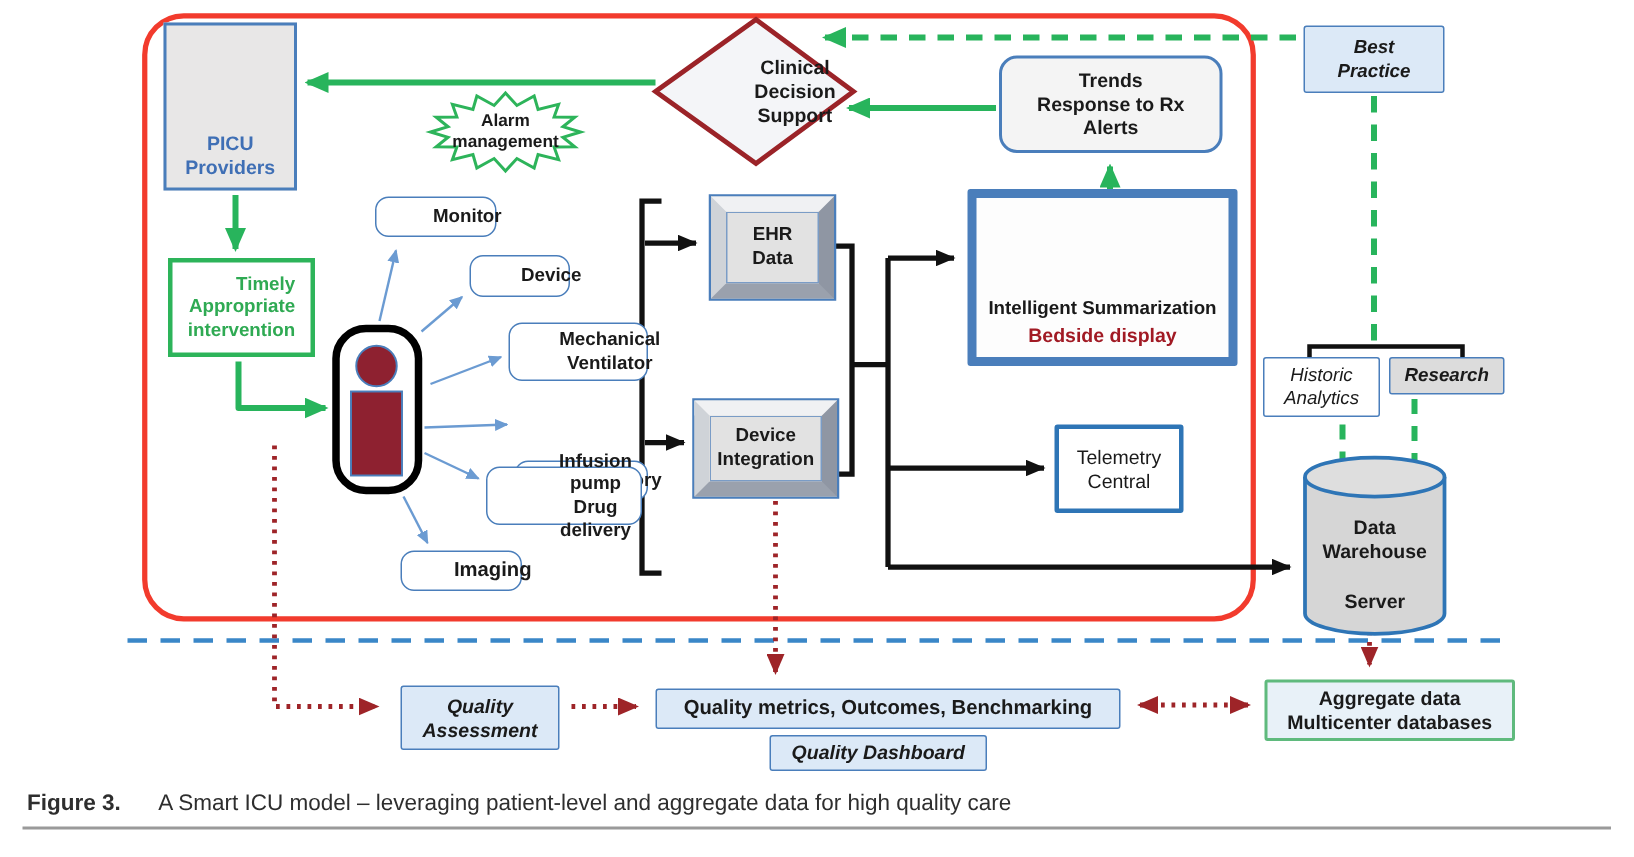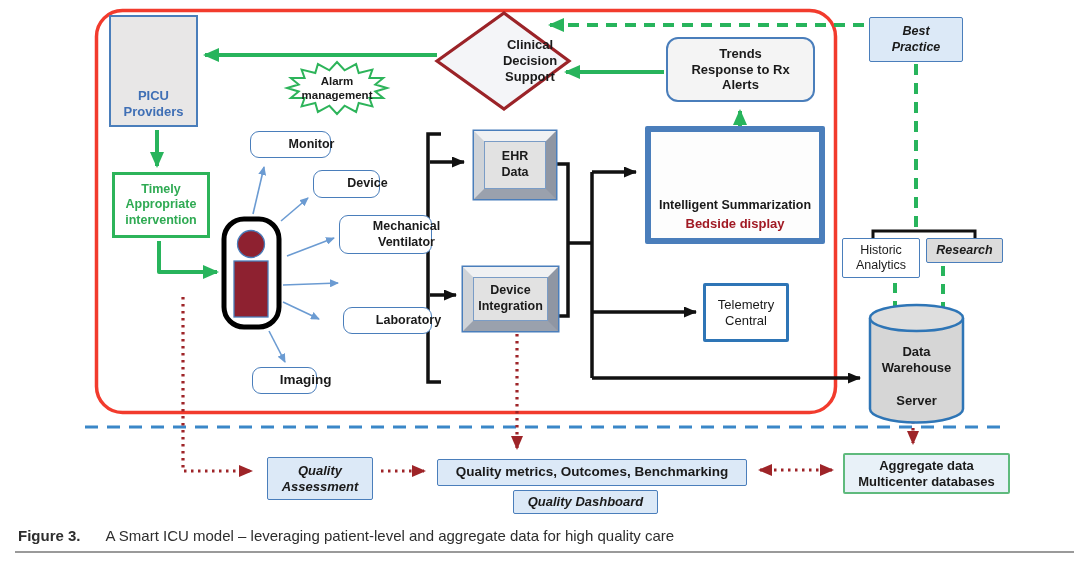--- a/index.html
+++ b/index.html
@@ -25,21 +25,21 @@
   .box3d{
     position:absolute;box-sizing:border-box;display:flex;align-items:center;justify-content:center;
     text-align:center;white-space:pre-line;font-weight:bold;font-size:12.5px;
     border:10px solid;border-color:#f0f1f3 #8f96a3 #9aa1ad #cfd3d8;background:#e2e2e2;
     box-shadow:0 0 0 1.5px #4a7ebb, inset 0 0 0 1px #7a9cc6;line-height:1.25;
   }
   .intsumm{position:absolute;border:6px solid #4a7ebb;background:#fdfdfd;border-radius:2px;box-sizing:border-box;}
   .is-line1{font-size:12.5px;}
   .is-line2{font-size:13px;color:#a11a24;}
   .telemetry{background:#fff;border:3px solid #2e75b6;font-weight:normal;font-size:13px;border-radius:2px;}
-  .historic{background:#fff;border:1.6px solid #4a7ebb;font-weight:normal;font-size:12.5px;border-radius:2px;}
+  .historic{background:#fff;border:1.6px solid #4a7ebb;font-style:italic;font-weight:normal;font-size:12.5px;border-radius:2px;}
   .research{background:#dcdcdc;border:1.6px solid #4a7ebb;font-style:italic;font-size:12.5px;border-radius:2px;}
   .warehouse-text{font-size:13px;background:transparent;}
   .q-italic{font-style:italic;font-size:13px;}
   .qmetrics{font-size:13.5px;}
   .aggregate{background:#e8f1f8;border:2px solid #5fba7d;font-size:13px;border-radius:2px;}
   .caption{position:absolute;left:18px;top:527px;font-size:15px;color:#2e2e2e;}
   .caption b{margin-right:25px;}
   .divider{position:absolute;left:15px;top:551px;width:1059px;height:2px;background:#9a9a9a;}
 </style>
 </head>
@@ -141,30 +141,32 @@
 Decision
 Support</div>
 
   <div class="lbl trends" style="left:666px;top:37px;width:149px;height:65px;">Trends
 Response to Rx
 Alerts</div>
 
   <div class="lbl bluefill bestpractice" style="left:869px;top:17px;width:94px;height:45px;">Best
 Practice</div>
 
-  <div class="lbl timely" style="left:112px;top:172px;width:98px;height:66px;">Timely
+  <div class="lbl timely" style="left:112px;top:172px;width:98px;height:66px;text-align:right;">Timely
 Appropriate
 intervention</div>
 
   <div class="lbl node" style="left:250px;top:131px;width:81px;height:27px;">Monitor</div>
   <div class="lbl node" style="left:313px;top:170px;width:67px;height:28px;">Device</div>
   <div class="lbl node" style="left:339px;top:215px;width:93px;height:39px;">Mechanical
 Ventilator</div>
   <div class="lbl node" style="left:343px;top:267px;width:89px;height:27px;margin-top:40px;">Laboratory</div>
-  <div class="lbl node" style="left:252px;top:367px;width:65px;height:27px;font-size:13.5px;">Imaging</div>
+  <div class="lbl node" style="left:324px;top:311px;width:104px;height:39px;">Infusion pump
+Drug delivery</div>
+  <div class="lbl node" style="left:267px;top:367px;width:81px;height:27px;font-size:13.5px;">Imaging</div>
 
   <div class="box3d" style="left:474px;top:131px;width:82px;height:68px;">EHR
 Data</div>
   <div class="box3d" style="left:463px;top:267px;width:95px;height:64px;">Device
 Integration</div>
 
   <div class="intsumm" style="left:645px;top:126px;width:180px;height:118px;"></div>
   <div class="lbl is-line1" style="left:650px;top:198px;width:170px;height:16px;">Intelligent Summarization</div>
   <div class="lbl is-line2" style="left:650px;top:215px;width:170px;height:17px;">Bedside display</div>
 

